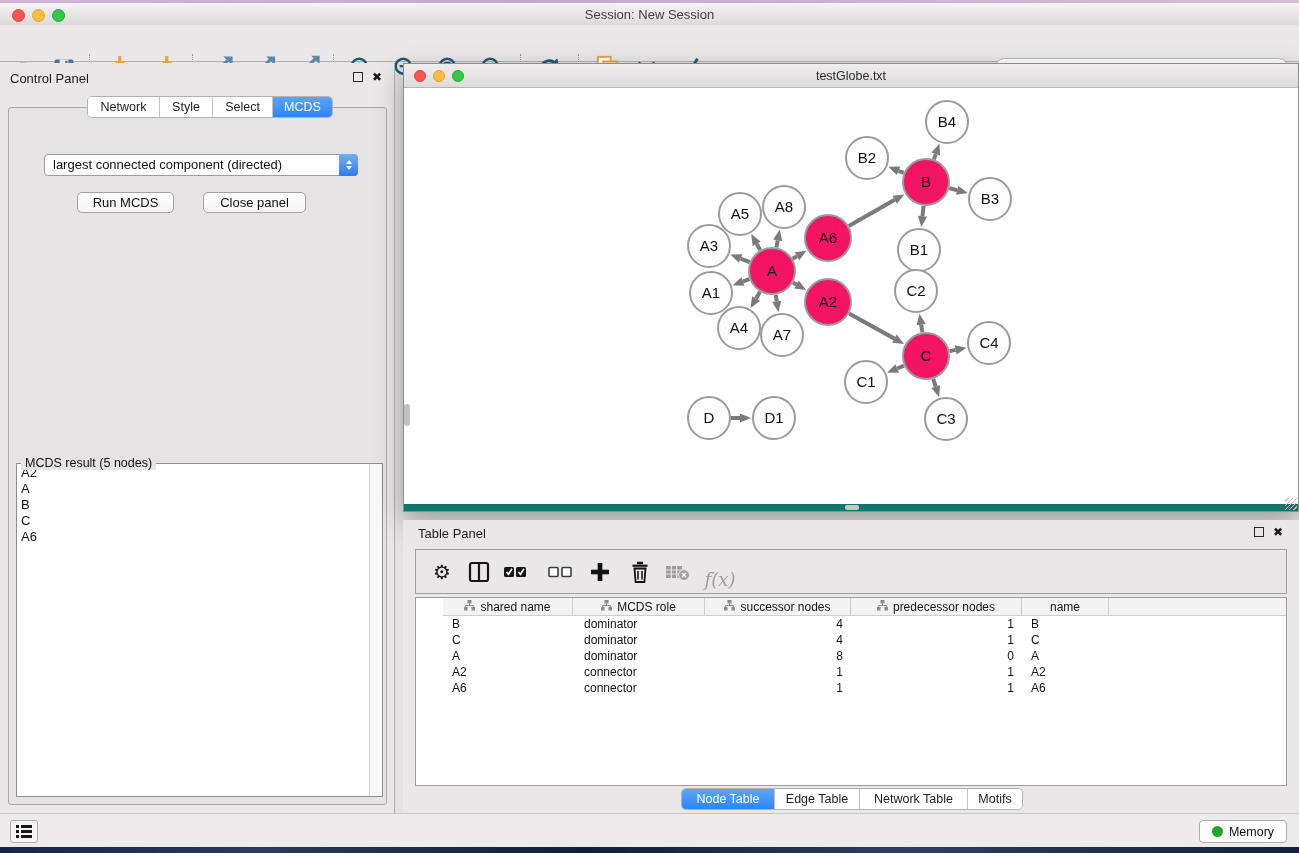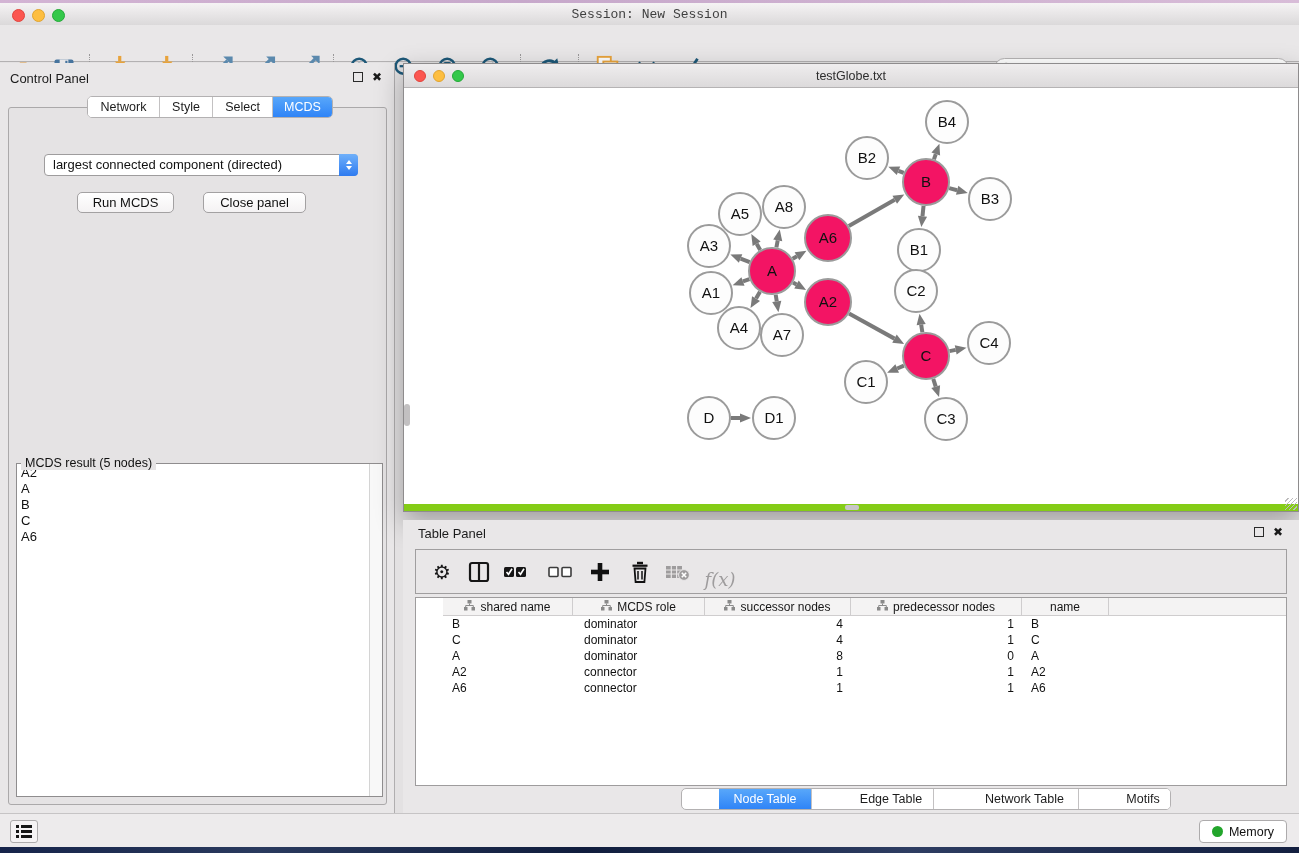--- a/index.html
+++ b/index.html
@@ -9,21 +9,21 @@
   
   #desktop-top { position:absolute; left:0; top:0; width:1299px; height:3px;
     background:linear-gradient(90deg,#d3b4d4,#c7a8cb 40%,#d8bcd8); }
   #desktop-bottom { position:absolute; left:0; top:847px; width:1299px; height:6px;
     background:linear-gradient(90deg,#16244a,#2a3a5e 20%,#101d3d 45%,#2e3d62 70%,#131f40); }
 
   
   #titlebar { position:absolute; left:0; top:3px; width:1299px; height:22px;
     background:linear-gradient(#f5f3f4,#dbd9da); }
   #titlebar .title { position:absolute; left:0; right:0; top:4px; text-align:center;
-    font-size:13px; color:#3f3f3f;font-family:Liberation Mono, monospace; }
+    font-size:13px; color:#3f3f3f; }
   .lights { position:absolute; display:flex; gap:7px; }
   .light { width:13px; height:13px; border-radius:50%; }
   .light.red { background:#fc5650; border:1px solid #e0443e; }
   .light.yellow { background:#fdbe40; border:1px solid #e0a430; }
   .light.green { background:#34c84a; border:1px solid #24a939; }
   #titlebar .lights { left:12px; top:6px; }
 
   
   #toolbar { position:absolute; left:0; top:25px; width:1299px; height:37px;
     background:#e9e7e8; border-bottom:1px solid #b3b1b2; }
@@ -77,21 +77,21 @@
     border:1px solid #8f8d8e; background:#fff; }
   #mcds-fieldset .legend { position:absolute; left:5px; top:0; background:#e5e3e4;
     padding:0 4px; font-size:12.5px; color:#111; z-index:2; }
   #mcds-list { position:absolute; left:1px; top:9px; bottom:2px; right:15px; overflow:hidden; }
   #mcds-list .item { font-size:13px; color:#111; line-height:16px; padding-left:4px; }
   #mcds-scroll { position:absolute; right:1px; top:8px; bottom:1px; width:13px;
     background:#f8f8f8; border-left:1px solid #d4d4d4; }
 
   
   #net-window { position:absolute; left:403px; top:63px; width:896px; height:449px;
-    background:#84cc16; border:1px solid #8e8c8d; box-shadow:0 10px 26px rgba(0,0,0,.3); }
+    background:#0f766e; border:1px solid #8e8c8d; box-shadow:0 10px 26px rgba(0,0,0,.3); }
   #net-titlebar { position:absolute; left:0; top:0; right:0; height:24px;
     background:linear-gradient(#efedee,#dcdadb); border-bottom:1px solid #b5b3b4; }
   #net-titlebar .lights { left:10px; top:6px; }
   #net-titlebar .light { width:12px; height:12px; }
   #net-titlebar .title { position:absolute; left:0; right:0; top:5px; text-align:center;
     font-size:12.5px; color:#2d2d2d; }
   #net-canvas { position:absolute; left:0; top:24px; right:0; bottom:7px; background:#fff; }
   #graph-svg text { font-family:"Liberation Sans","DejaVu Sans",sans-serif; }
   #net-vscroll { position:absolute; left:0; top:340px; width:6px; height:22px;
     background:#c2c0c1; border-radius:3px; }
@@ -119,21 +119,21 @@
   .th { display:flex; align-items:center; justify-content:center; gap:5px;
     border-right:1px solid #cfcdce; font-size:12px; color:#161616; height:100%; }
   .th.filler { flex:1; border-right:none; }
   .c0{width:130px;} .c1{width:132px;} .c2{width:146px;align-items:center;} .c3{width:171px;} .c4{width:87px;}
   .tr { display:flex; height:16px; align-items:center; font-size:12px; color:#111; }
   .td { height:100%; line-height:16px; overflow:hidden; }
   .td.c0{padding-left:9px;} .td.c1{padding-left:11px;}
   .td.c2{text-align:right;padding-right:8px;} .td.c3{text-align:right;padding-right:8px;}
   .td.c4{padding-left:9px;}
   #tp-tabs { left:278px; top:268px; }
-  #tp-tabs .s { font-size:12.5px;margin-left:37px; }
+  #tp-tabs .s { font-size:12.5px; }
 
   
   #statusbar { position:absolute; left:0; top:813px; width:1299px; height:34px;
     background:#edebec; border-top:1px solid #c6c4c5; }
   #list-btn { position:absolute; left:10px; top:6px; width:28px; height:23px;
     background:#f5f3f4; border:1px solid #adabac; border-radius:3px;
     display:flex; align-items:center; justify-content:center; cursor:pointer; }
   #memory-btn { position:absolute; right:12px; top:6px; width:88px; height:23px;
     background:#fff; border:1px solid #adabac; border-radius:4px;
     display:flex; align-items:center; justify-content:center; gap:6px;

